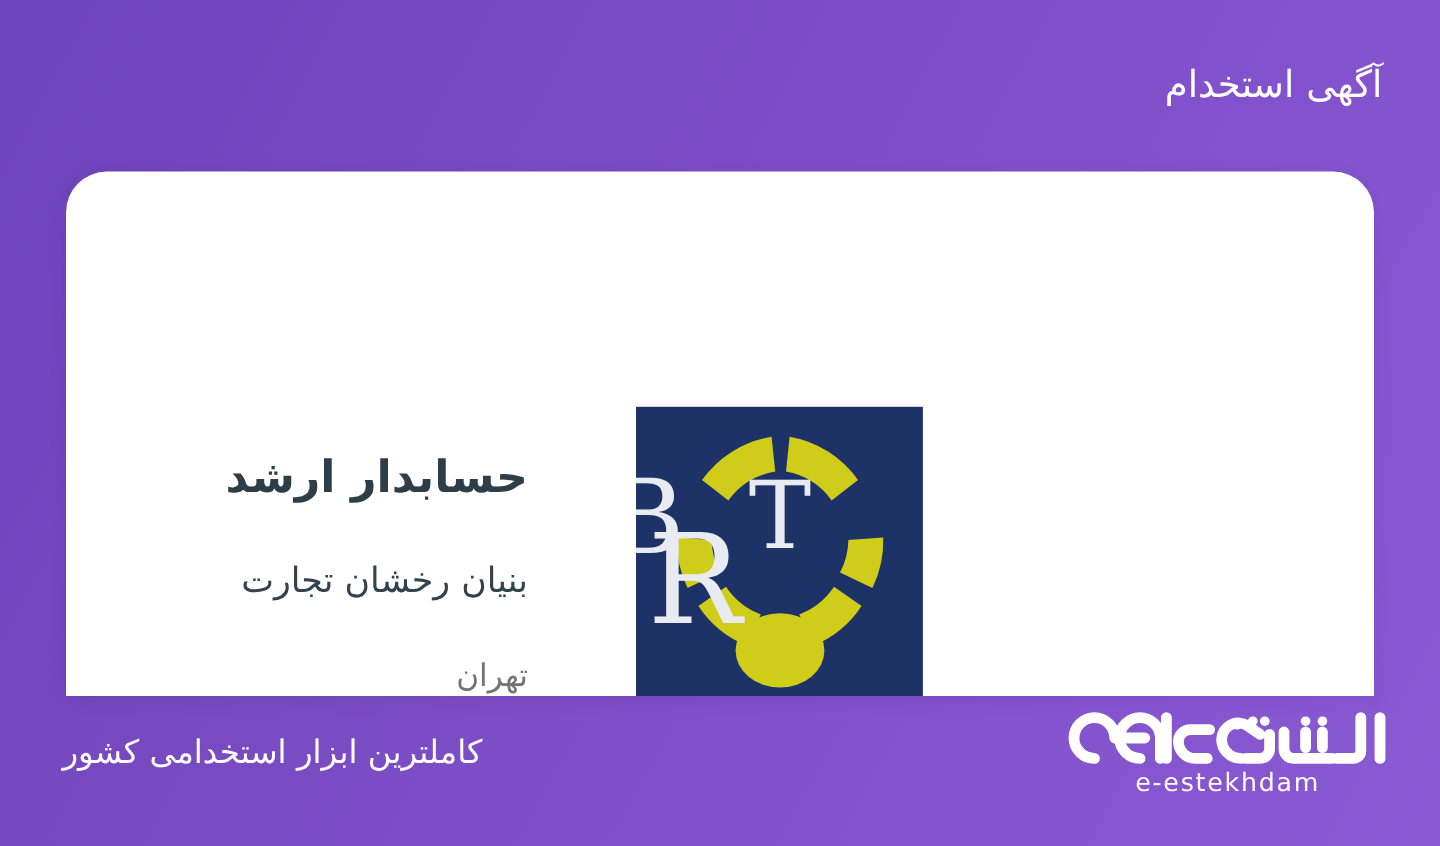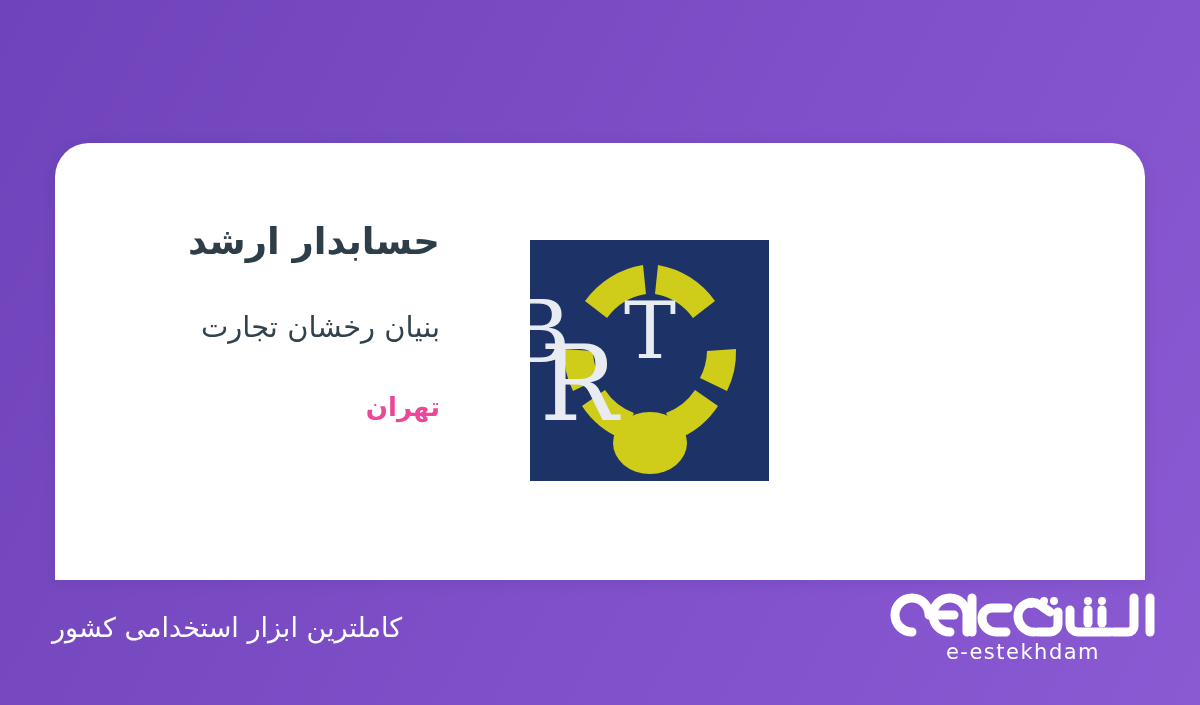--- a/index.html
+++ b/index.html
@@ -43,21 +43,21 @@
     position:absolute;left:55px;top:143px;
     width:1090px;height:437px;
     background:#ffffff;
     border-radius:34px 34px 0 0;
     box-shadow:0 2px 14px rgba(40,10,70,.10);
     overflow:hidden;
   }
   .card-inner{
     position:absolute;left:0;top:0;right:0;bottom:0;
     display:flex;flex-direction:row-reverse;
-    align-items:flex-start;
+    align-items:flex-end;
   }
 
   
   .info{
     box-sizing:border-box;
     padding:78px 45px 0 0;
     text-align:right;direction:rtl;
     flex:0 0 auto;width:430px;
   }
   .job-title{
@@ -65,21 +65,21 @@
     font-size:37px;font-weight:700;color:#2d3e48;
     line-height:1.15;margin:0 0 46px 0;white-space:nowrap;
   }
   .company-name{
     font-family:"DejaVu Sans",sans-serif;
     font-size:29px;font-weight:400;color:#32434d;
     line-height:1.2;margin:0 0 48px 0;white-space:nowrap;padding-left:32px;
   }
   .city-name{
     font-family:"DejaVu Sans",sans-serif;
-    font-size:26px;font-weight:700;color:#ec4899;
+    font-size:26px;font-weight:400;color:#737373;
     line-height:1.2;margin:0;white-space:nowrap;
   }
 
   
   .logo-wrap{
     flex:0 0 auto;
     margin-right:auto;
     padding:97px 0 0 0;
     margin-left:45px;
   }
@@ -114,20 +114,21 @@
     font-size:21px;letter-spacing:1.5px;color:#ffffff;
     direction:ltr;line-height:1;font-weight:400;
   }
 </style>
 </head>
 <body>
 
 <div class="stage">
 
   <div class="header">
+    <div class="ad-label">آگهی استخدام</div>
   </div>
 
   <div class="card">
     <div class="card-inner">
 
       <div class="info">
         <div class="job-title">حسابدار ارشد</div>
         <div class="company-name">بنیان رخشان تجارت</div>
         <div class="city-name">تهران</div>
       </div>

